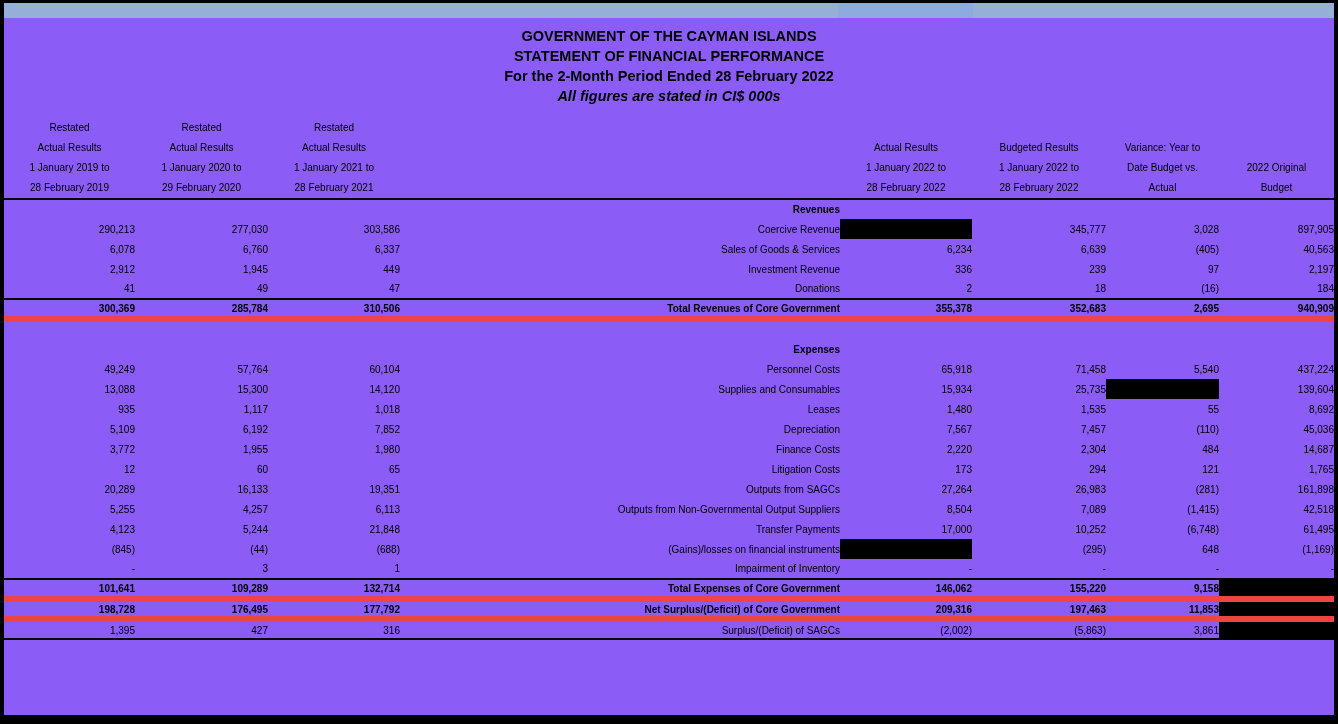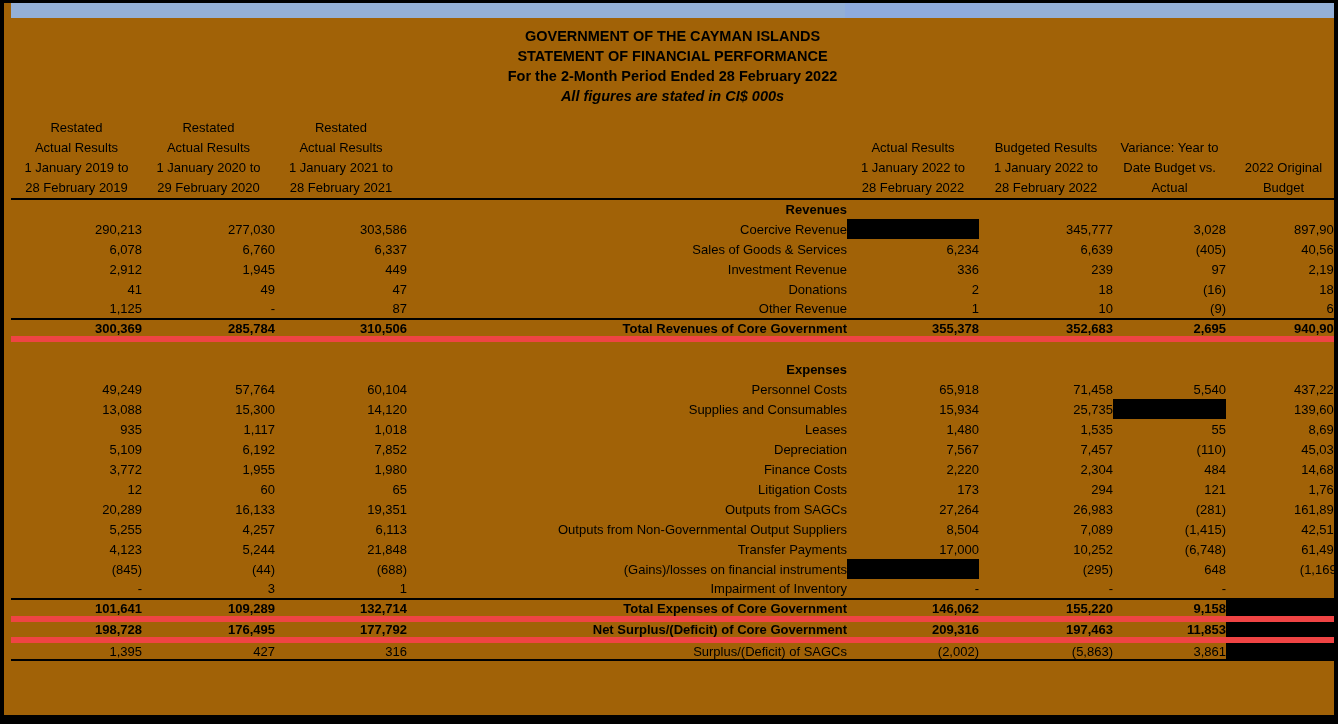--- a/index.html
+++ b/index.html
@@ -1,28 +1,27 @@
 <!DOCTYPE html>
 <html><head>
 <meta charset="utf-8">
 <style>
   * { margin: 0; padding: 0; box-sizing: border-box; }
   html, body { background: #888; }
   .page {
     position: relative;
     width: 1338px;
     height: 724px;
-    background: #a16207;
+    background: #8b5cf6;
     border-top: 3px solid #000;
     border-left: 4px solid #000;
     border-right: 4px solid #000;
     font-family: "Liberation Sans", "DejaVu Sans", sans-serif;
     color: #000;
     overflow: hidden;
-    padding-left: 7px;
   }
   .topbar {
     position: relative;
     height: 15px;
     width: 100%;
   }
   .topbar-highlight {
     position: absolute;
     left: 834px;
     top: 0;
@@ -37,21 +36,21 @@
   .titles div {
     line-height: 20px;
     font-size: 14.5px;
     font-weight: bold;
   }
   .titles .units-note { font-style: italic; }
   table.stmt {
     border-collapse: collapse;
     table-layout: fixed;
     width: 1330px;
-    font-size: 13px;
+    font-size: 10px;
   }
   table.stmt th, table.stmt td {
     height: 20px;
     padding: 0;
     overflow: hidden;
     white-space: nowrap;
     font-weight: normal;
   }
   thead th {
     vertical-align: bottom;
@@ -188,30 +187,20 @@
         <tr class="row-item">
           <td class="num">41</td>
           <td class="num">49</td>
           <td class="num">47</td>
           <td class="lbl">Donations</td>
           <td class="num">2</td>
           <td class="num">18</td>
           <td class="num">(16)</td>
           <td class="num">184</td>
         </tr>
-        <tr class="row-item">
-          <td class="num">1,125</td>
-          <td class="num">-</td>
-          <td class="num">87</td>
-          <td class="lbl">Other Revenue</td>
-          <td class="num">1</td>
-          <td class="num">10</td>
-          <td class="num">(9)</td>
-          <td class="num">60</td>
-        </tr>
         <tr class="row-total">
           <td class="num">300,369</td>
           <td class="num">285,784</td>
           <td class="num">310,506</td>
           <td class="lbl">Total Revenues of Core Government</td>
           <td class="num">355,378</td>
           <td class="num">352,683</td>
           <td class="num">2,695</td>
           <td class="num">940,909</td>
         </tr>

